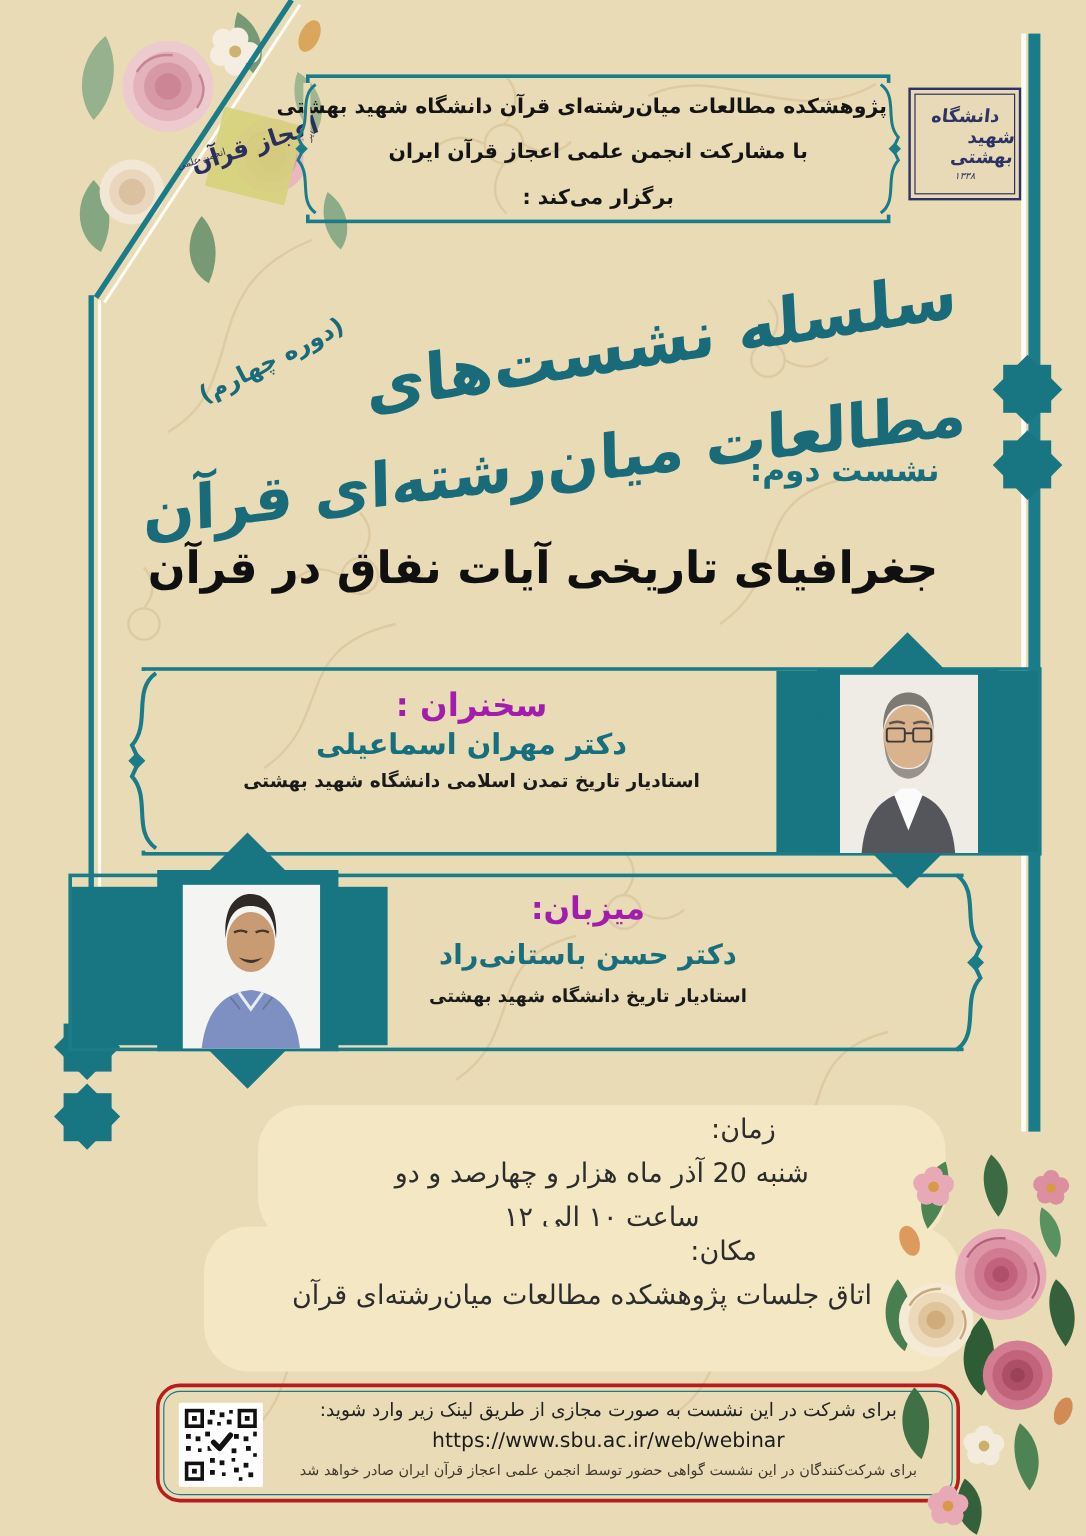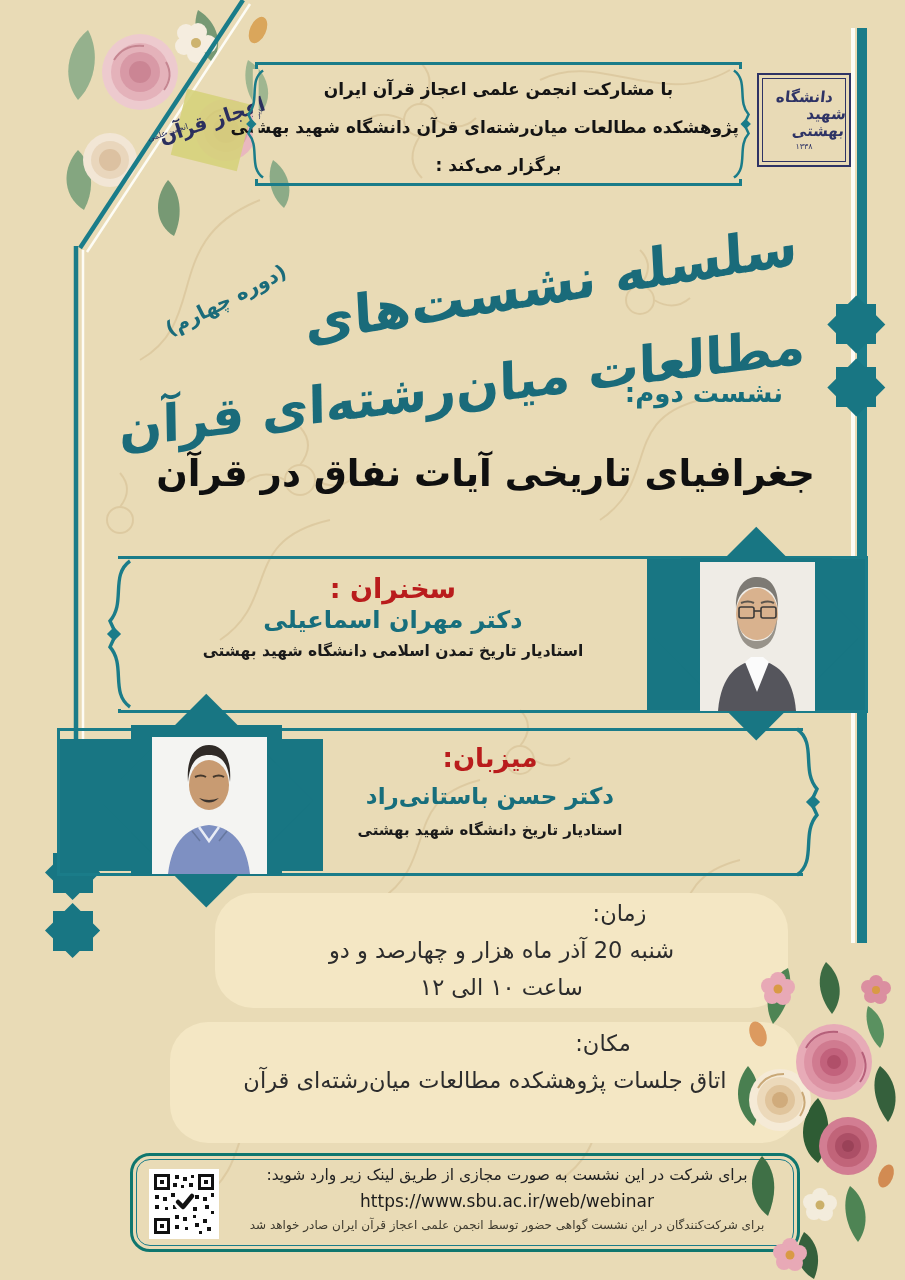--- a/index.html
+++ b/index.html
@@ -19,48 +19,48 @@
   
   .header-box{position:absolute; left:255px; top:62px; width:487px; height:124px;
     border:3px solid #1a7c89; box-sizing:border-box;}
   .header-box .ln{font-weight:bold; font-size:17px; line-height:38px; text-align:center; white-space:nowrap; color:#141414;}
   .header-box .pad{padding-top:5px;}
   
   .seal{position:absolute; left:757px; top:73px; width:94px; height:94px;
     border:2.5px solid #2e3365; box-sizing:border-box; background:rgba(233,219,182,.35);}
   .seal .inner{position:absolute; inset:3px; border:1.2px solid #2e3365; display:flex; flex-direction:column; align-items:center; justify-content:center;}
   .seal .t{font-weight:bold; color:#2e3365; font-size:15px; line-height:17px; transform:skewX(-6deg);}
-  .seal .y{color:#2e3365; font-size:8px; margin-top:2px;}
+  .seal .y{color:#2e3365; font-size:8px; margin-top:2px;font-style:italic;}
   
   .assoc-patch{position:absolute; left:178px; top:96px; width:68px; height:68px; background:#d6d27b; opacity:.9; transform:rotate(14deg);}
   .assoc-title{position:absolute; left:152px; top:108px; width:120px; text-align:center; font-weight:bold; font-size:20px; color:#2b2f5e; transform:rotate(-18deg); transform-origin:center;}
   .assoc-sub{position:absolute; left:138px; top:128px; width:60px; text-align:center; font-size:8px; color:#2b2f5e; transform:rotate(-18deg);}
   .assoc-country{position:absolute; left:236px; top:112px; width:40px; text-align:center; font-size:8px; color:#2b2f5e; transform:rotate(-62deg);}
   
   .callig{position:absolute; color:#1a6b7a; font-weight:bold; white-space:nowrap; transform-origin:right center;}
   .callig.l1{right:108px; top:214px; font-size:54px; transform:rotate(-9deg) skewX(-6deg);}
   .callig.l2{right:100px; top:316px; font-size:51px; transform:rotate(-7deg) skewX(-6deg);}
   .edition{position:absolute; left:146px; top:288px; width:160px; text-align:center; color:#1a6b7a; font-size:20px; font-weight:bold; transform:rotate(-27deg);}
   .session-label{position:absolute; right:122px; top:378px; color:#176e7c; font-weight:bold; font-size:26px;}
   .topic-title{position:absolute; left:90px; right:90px; top:452px; text-align:center; font-weight:bold; font-size:37px; color:#101010;}
   
   .band{position:absolute; border:3px solid #1a7c89; box-sizing:border-box;}
   .band .fill{position:absolute; background:#187683;}
   .band .txt{position:absolute; text-align:center;}
-  .lbl{font-weight:bold; color:#b91c1c;}
+  .lbl{font-weight:bold; color:#a21caf;}
   .name{font-weight:bold; color:#176e7c;}
   .affil{font-weight:bold; color:#1a1a1a;}
   .photo{position:absolute; overflow:hidden;}
   
   .card{position:absolute; background:#f4e7c4; border-radius:38px; text-align:center; color:#2c2c2c;}
   .card .cl{font-size:22.5px; line-height:37px;}
   .card .clabel{transform:translateX(118px);}
   
   .footer-box{position:absolute; left:130px; top:1153px; width:670px; height:99px;
-    border:3px solid #0f766e; border-radius:20px; box-sizing:border-box;}
+    border:3px solid #b91c1c; border-radius:20px; box-sizing:border-box;}
   .footer-box .inner-line{position:absolute; inset:3px; border:1.5px solid #1a7c89; border-radius:14px;}
   .footer-text{position:absolute; left:96px; right:12px; top:6px; text-align:center;}
   .footer-text .f1{font-size:15.5px; color:#222; line-height:26px;}
   .footer-text .f2{font-size:17px; color:#1c1c1c; direction:ltr; line-height:26px;}
   .footer-text .f3{font-size:12px; color:#3e3a2e; line-height:22px;}
   .qr-wrap{position:absolute; left:16px; top:13px; width:70px; height:70px; background:#fff; border-radius:3px;}
 </style>
 </head>
 <body>
 
@@ -155,22 +155,22 @@
     <ellipse cx="210" cy="30" rx="8" ry="14" fill="#d9a255" transform="rotate(24 210 30)"></ellipse>
   </svg>
 
   <div class="assoc-patch" style="z-index:4;"></div>
   <div class="assoc-title" style="z-index:5;">اعجاز قرآن</div>
   <div class="assoc-sub" style="z-index:5;">انجمن علمی</div>
   <div class="assoc-country" style="z-index:5;">ایران</div>
 
   <div class="header-box" style="z-index:4;">
     <div class="pad"></div>
+    <div class="ln">پژوهشکده مطالعات میان‌رشته‌ای قرآن دانشگاه شهید بهشتی</div>
     <div class="ln">با مشارکت انجمن علمی اعجاز قرآن ایران</div>
-    <div class="ln">پژوهشکده مطالعات میان‌رشته‌ای قرآن دانشگاه شهید بهشتی</div>
     <div class="ln">برگزار می‌کند :</div>
   </div>
 
   <svg class="abs" style="left:242px;top:69px;z-index:5;" width="26" height="110" viewBox="0 0 26 150">
     <rect x="10" y="0" width="8" height="150" fill="#e9dbb6"></rect>
     <path d="M24,2 C4,16 20,44 4,62 L10,75 L4,88 C20,106 4,134 24,148" fill="none" stroke="#1a7c89" stroke-width="3.4"></path>
     <rect x="3" y="70" width="10" height="10" transform="rotate(45 8 75)" fill="#1a7c89"></rect>
   </svg>
   <svg class="abs" style="left:729px;top:69px;z-index:5;transform:scaleX(-1);" width="26" height="110" viewBox="0 0 26 150">
     <rect x="10" y="0" width="8" height="150" fill="#e9dbb6"></rect>
@@ -184,21 +184,21 @@
       <div class="t">شهید بهشتی</div>
       <div class="y">۱۳۳۸</div>
     </div>
   </div>
 
   <div class="callig l1" style="z-index:4;">سلسله نشست‌های</div>
   <div class="callig l2" style="z-index:4;">مطالعات میان‌رشته‌ای قرآن</div>
   <div class="edition" style="z-index:4;">(دوره چهارم)</div>
   <div class="session-label" style="z-index:4;">نشست دوم:</div>
 
-  <div class="topic-title" style="z-index:4;text-align:right;">جغرافیای تاریخی آیات نفاق در قرآن</div>
+  <div class="topic-title" style="z-index:4;">جغرافیای تاریخی آیات نفاق در قرآن</div>
 
   <div class="band" style="left:118px;top:556px;width:750px;height:157px;z-index:4;">
     <div class="fill" style="right:0;top:0;width:218px;height:100%;"></div>
     <div class="txt" style="left:12px;top:0;width:520px;height:100%;">
       <div class="lbl" style="font-size:27px;margin-top:14px;">سخنران :</div>
       <div class="name" style="font-size:24px;margin-top:2px;">دکتر مهران اسماعیلی</div>
       <div class="affil" style="font-size:15.5px;margin-top:8px;">استادیار تاریخ تمدن اسلامی دانشگاه شهید بهشتی</div>
     </div>
   </div>
   <div class="star8" style="left:649px;top:526px;width:215px;height:215px;z-index:5;">
@@ -250,21 +250,21 @@
       <path d="M47,61 Q57,65 67,61 Q57,70 47,61 Z" fill="#3a332e"></path>
       <path d="M43,40 q6,-3 11,0 M61,40 q6,-3 11,0" stroke="#44382c" stroke-width="2" fill="none"></path>
     </svg>
   </div>
   <svg class="abs" style="left:795px;top:727px;z-index:5;transform:scaleX(-1);" width="26" height="150" viewBox="0 0 26 150">
     <rect x="10" y="0" width="8" height="150" fill="#e9dbb6"></rect>
     <path d="M24,2 C4,16 20,44 4,62 L10,75 L4,88 C20,106 4,134 24,148" fill="none" stroke="#1a7c89" stroke-width="3.4"></path>
     <rect x="3" y="70" width="10" height="10" transform="rotate(45 8 75)" fill="#1a7c89"></rect>
   </svg>
 
-  <div class="card" style="left:215px;top:893px;width:573px;height:113px;z-index:4;padding-top:2px;">
+  <div class="card" style="left:215px;top:921px;width:573px;height:113px;z-index:4;padding-top:2px;">
     <div class="cl clabel">زمان:</div>
     <div class="cl">شنبه 20 آذر ماه هزار و چهارصد و دو</div>
     <div class="cl">ساعت ۱۰ الی ۱۲</div>
   </div>
 
   <div class="card" style="left:170px;top:1022px;width:630px;height:118px;z-index:4;padding-top:3px;">
     <div class="cl clabel">مکان:</div>
     <div class="cl">اتاق جلسات پژوهشکده مطالعات میان‌رشته‌ای قرآن</div>
   </div>
 

